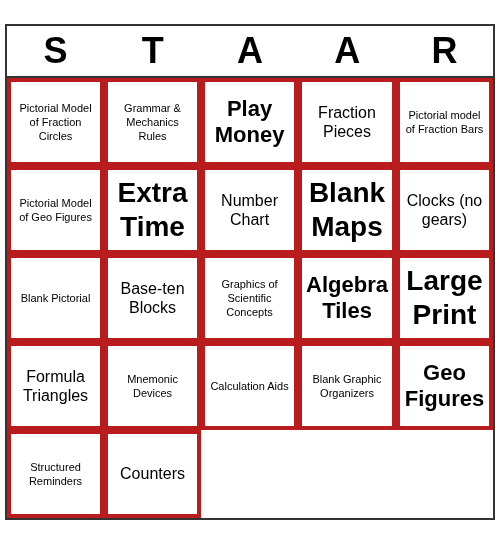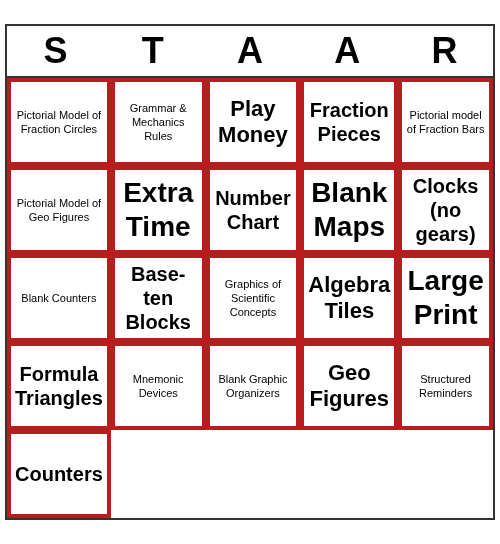--- a/index.html
+++ b/index.html
@@ -69,22 +69,22 @@
       line-height: 1.2;
     }
 
     .bingo-cell-xlarge {
       font-size: 28px;
       font-weight: bold;
       line-height: 1.2;
     }
 
     .bingo-cell-medium {
-      font-size: 20px;
-      font-weight: bold;
+      font-size: 16px;
+      font-weight: normal;
       line-height: 1.2;
     }
 
     .bingo-cell-free {
       font-size: 28px;
       font-weight: bold;
     }
   </style>
 </head>
 <body>
@@ -122,41 +122,44 @@
       <div class="bingo-cell">
         <span class="bingo-cell-medium">Number Chart</span>
       </div>
       <div class="bingo-cell">
         <span class="bingo-cell-xlarge">Blank Maps</span>
       </div>
       <div class="bingo-cell">
         <span class="bingo-cell-medium">Clocks (no gears)</span>
       </div>
       <div class="bingo-cell">
-        <span class="bingo-cell-text">Blank Counters</span>
+        <span class="bingo-cell-text">Blank Pictorial</span>
       </div>
       <div class="bingo-cell">
         <span class="bingo-cell-medium">Base-ten Blocks</span>
       </div>
       <div class="bingo-cell">
         <span class="bingo-cell-text">Graphics of Scientific Concepts</span>
       </div>
       <div class="bingo-cell">
         <span class="bingo-cell-large">Algebra Tiles</span>
       </div>
       <div class="bingo-cell">
         <span class="bingo-cell-xlarge">Large Print</span>
       </div>
       <div class="bingo-cell">
         <span class="bingo-cell-medium">Formula Triangles</span>
       </div>
       <div class="bingo-cell">
         <span class="bingo-cell-text">Mnemonic Devices</span>
       </div>
       <div class="bingo-cell">
+        <span class="bingo-cell-text">Calculation Aids</span>
+      </div>
+      <div class="bingo-cell">
         <span class="bingo-cell-text">Blank Graphic Organizers</span>
       </div>
       <div class="bingo-cell">
         <span class="bingo-cell-large">Geo Figures</span>
       </div>
       <div class="bingo-cell">
         <span class="bingo-cell-text">Structured Reminders</span>
       </div>
       <div class="bingo-cell">
         <span class="bingo-cell-medium">Counters</span>

